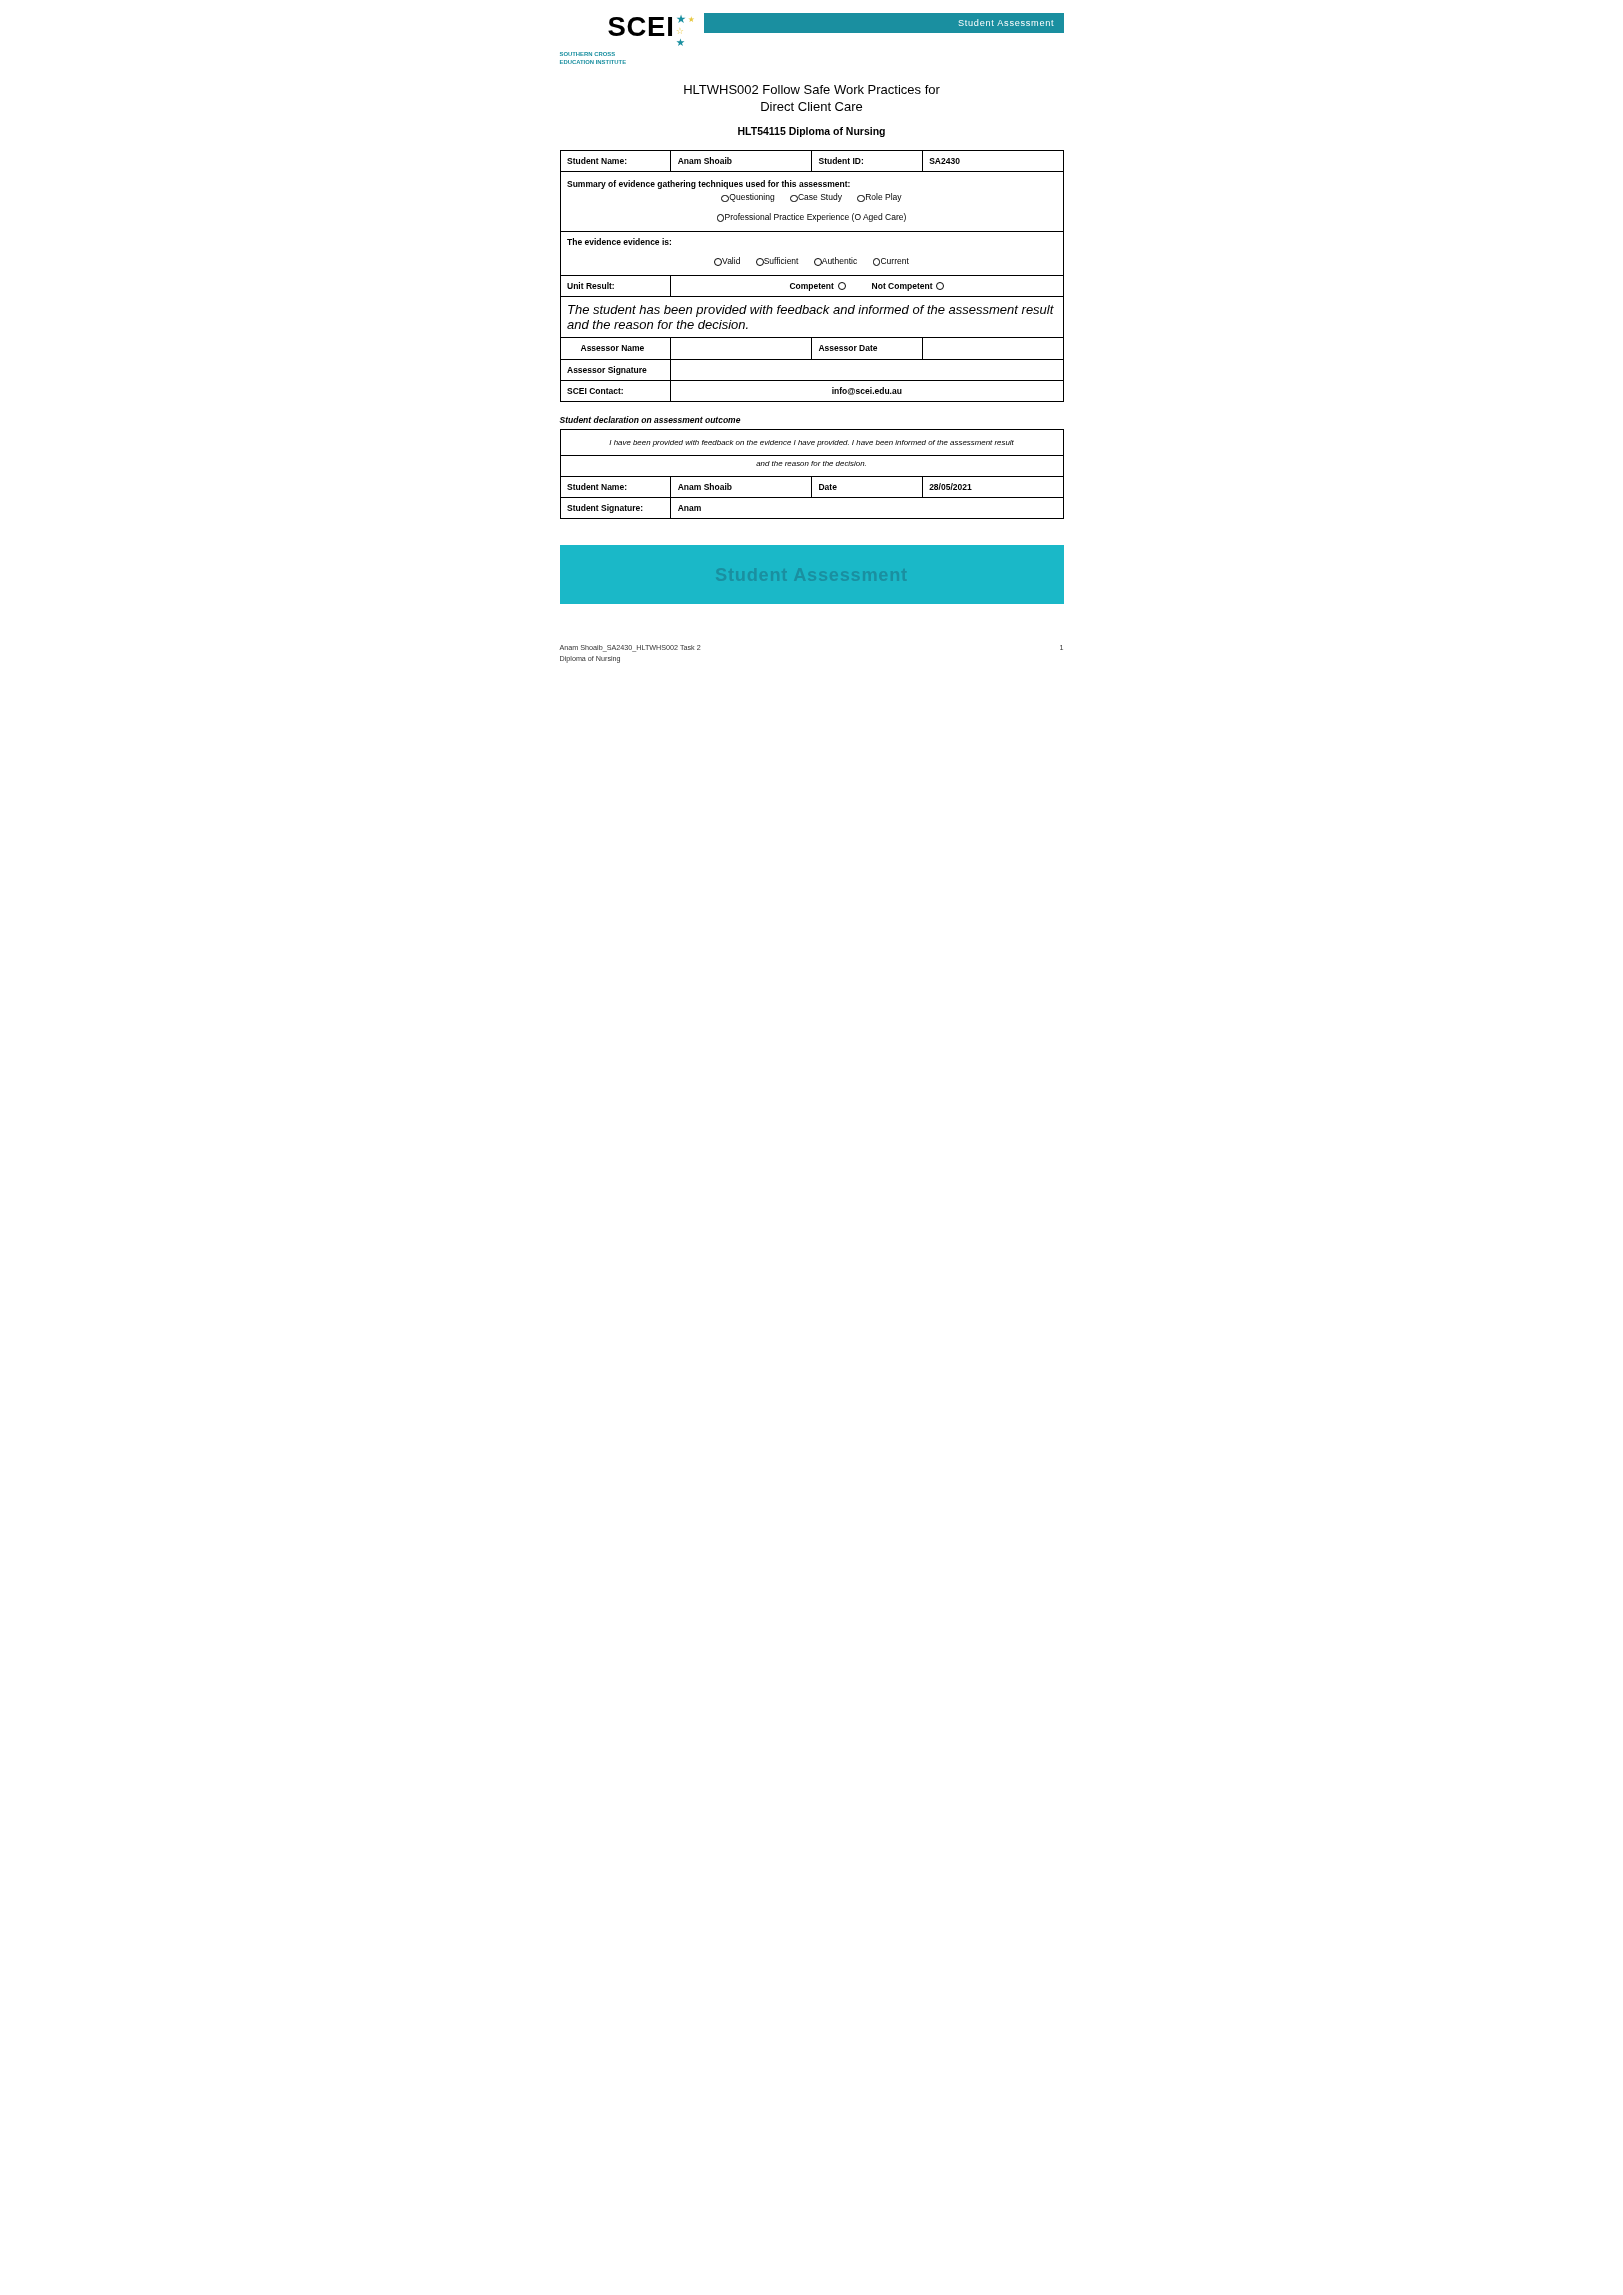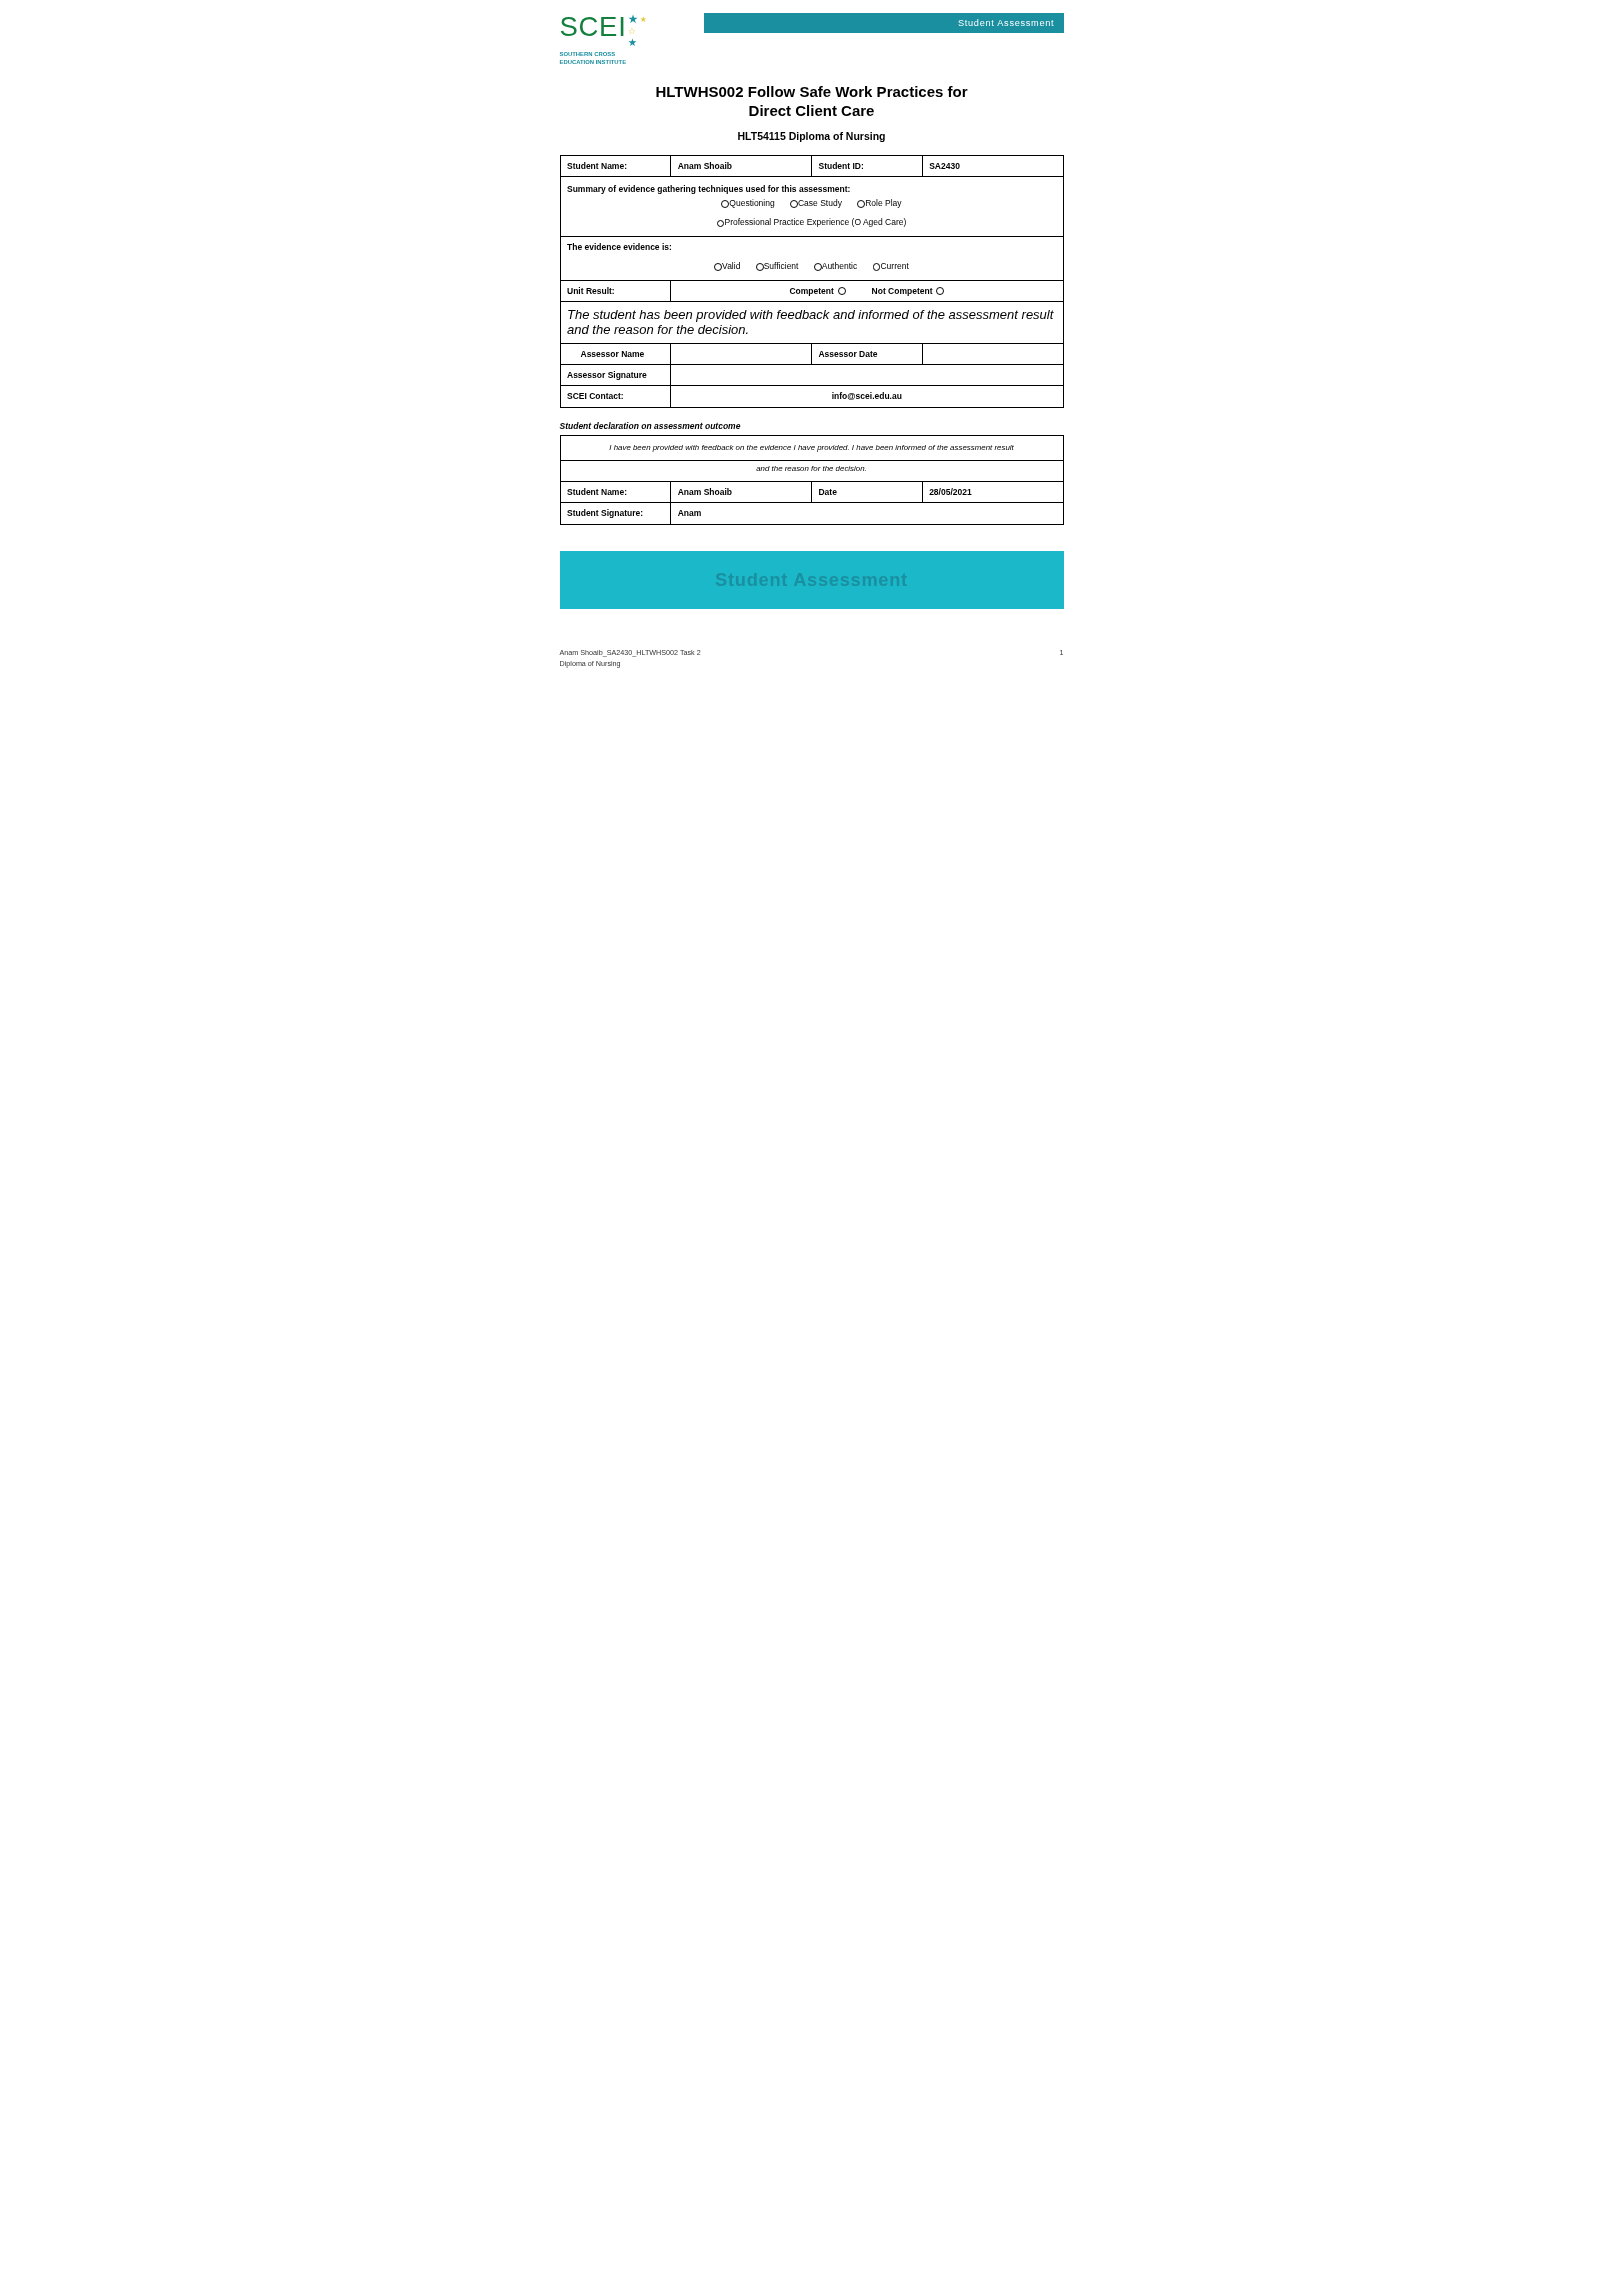--- a/index.html
+++ b/index.html
@@ -42,22 +42,22 @@
       align-self: flex-start;
       margin-left: 13px;
     }
 
     
     .title-section {
       text-align: center;
       margin: 15.7px 0 13px 0;
     }
     .title-section h1 {
-      font-size: 15px;
-      font-weight: 700;
+      font-size: 13px;
+      font-weight: 400;
       line-height: 1.3;
     }
     .title-section h2 {
       font-size: 10.5px;
       font-weight: 900;
       margin-top: 9px;
     }
 
     
     .main-table {
@@ -188,24 +188,25 @@
       line-height: 1.5;
     }
 
     
     .logo-wrap {
       display: flex;
       align-items: flex-start;
     }
     .scei-letters {
       font-size: 27.5px;
-      font-weight: 400;
-      color: #15803d;
+      font-weight: 700;
+      color: #000000;
       line-height: 1;
       letter-spacing: 0.7px;
+      margin-left: 48px;
     }
     .scei-star-group {
       display: flex;
       flex-direction: column;
       margin-left: 1.3px;
       margin-top: 1.3px;
     }
     .star-top-row {
       display: flex;
       gap: 1.3px;

